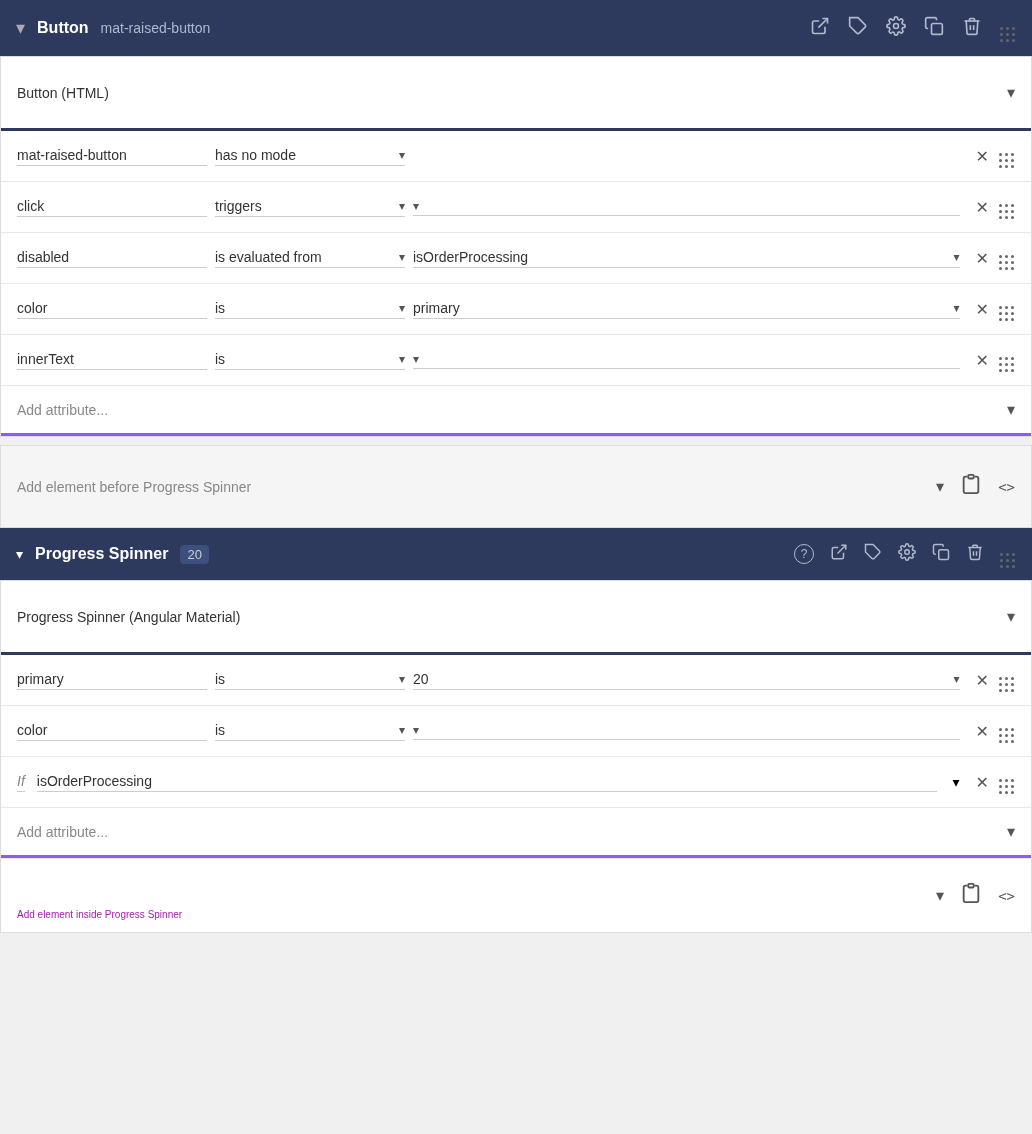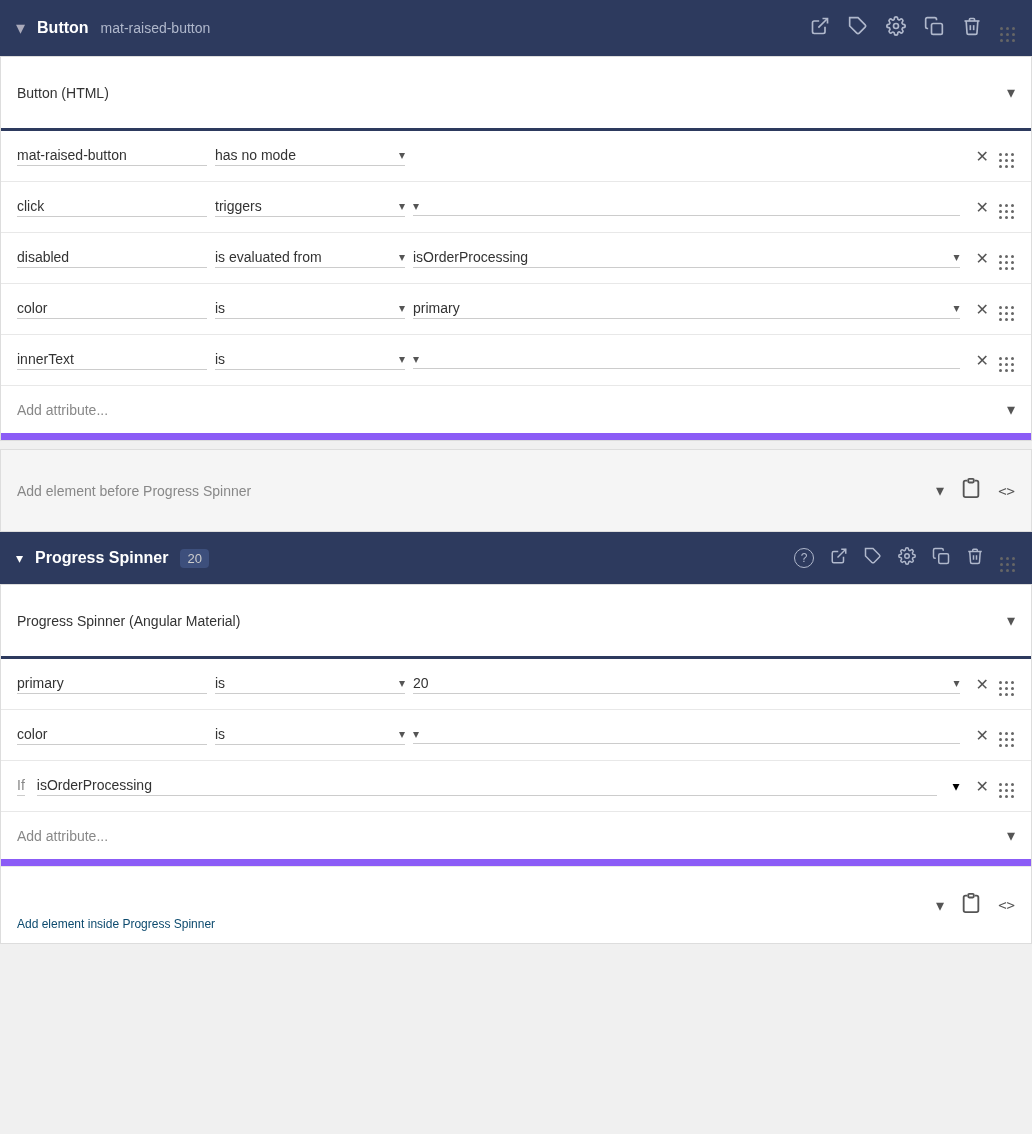--- a/index.html
+++ b/index.html
@@ -138,21 +138,21 @@
 
     
     .add-attr-row {
       display: flex;
       align-items: center;
       justify-content: space-between;
       padding: 14px 16px;
       color: #888;
       font-size: 14px;
       cursor: pointer;
-      border-bottom: 7px solid #8b5cf6;
+      border-bottom: 3px solid #8b5cf6;
     }
     .add-attr-row .dropdown-arrow {
       color: #555;
       font-size: 16px;
     }
 
     
     .add-element-row {
       display: flex;
       align-items: center;
@@ -214,20 +214,21 @@
     
     .if-row {
       display: flex;
       align-items: center;
       padding: 12px 16px;
       border-bottom: 1px solid #e8e8e8;
       gap: 8px;
     }
     .if-label {
       color: #888;
+      font-style: italic;
       margin-right: 4px;
       border-bottom: 1px solid #ccc;
       padding-bottom: 2px;
     }
     .if-value {
       flex: 1;
       border-bottom: 1px solid #ccc;
       padding-bottom: 2px;
       color: #333;
     }
@@ -235,22 +236,22 @@
     
     .add-element-inside-row {
       display: flex;
       align-items: center;
       padding: 12px 16px;
       gap: 8px;
       border-top: 1px solid #e8e8e8;
     }
     .add-element-inside-row .add-text {
       flex: 1;
-      color: #0c4a6e;
-      font-size: 12px;
+      color: #a21caf;
+      font-size: 10px;
       margin-top: 38px;
     }
     .add-element-inside-row .dropdown-arrow {
       color: #555;
       font-size: 16px;
     }
     .add-element-inside-row .icon-btn {
       cursor: pointer;
       color: #555;
       font-size: 18px;

